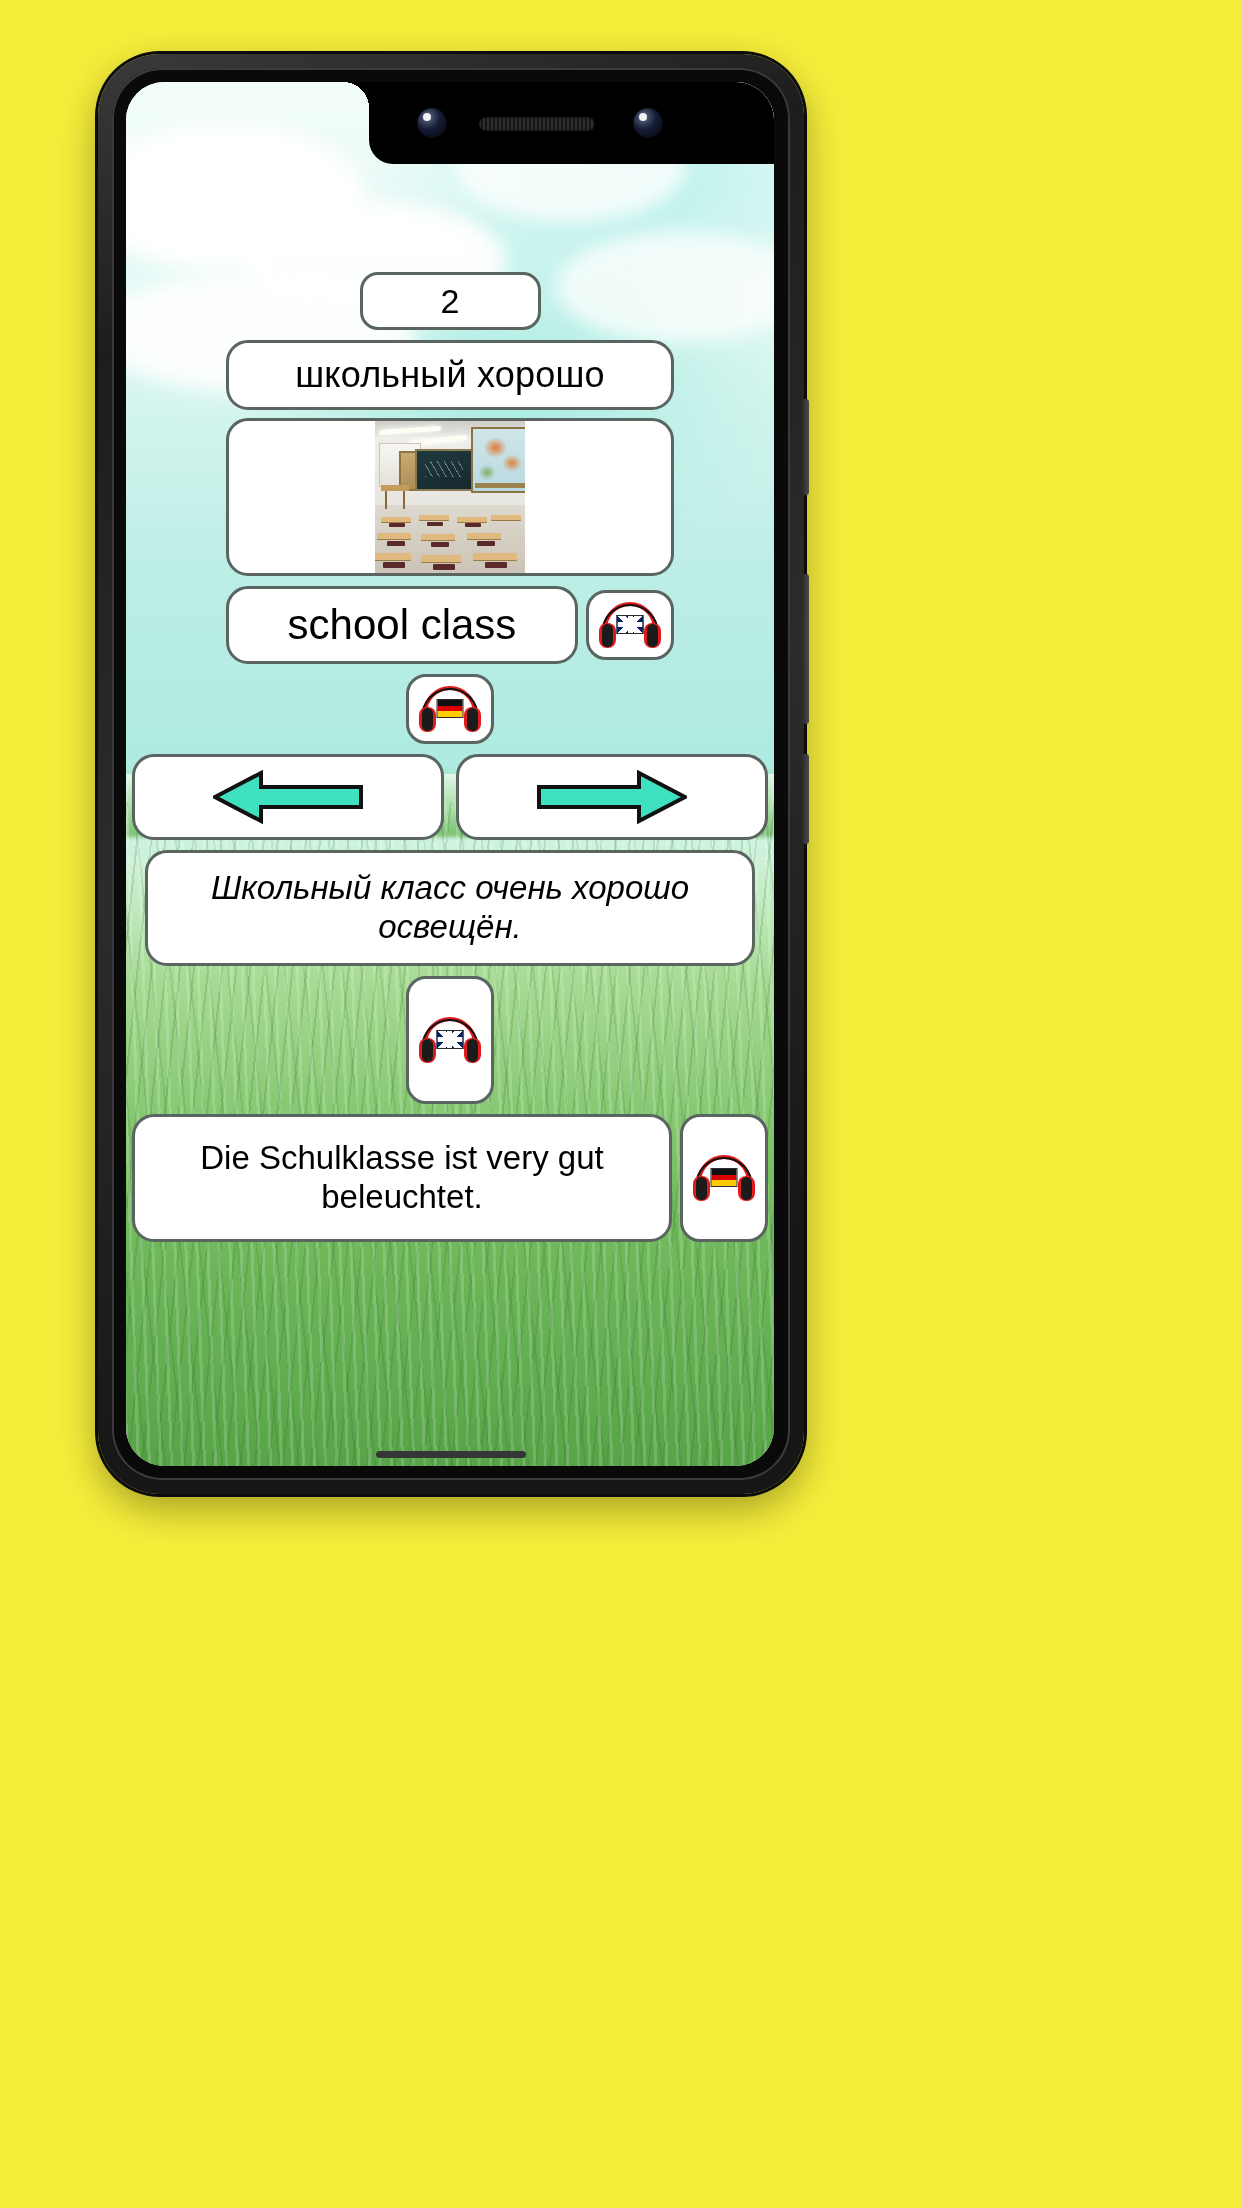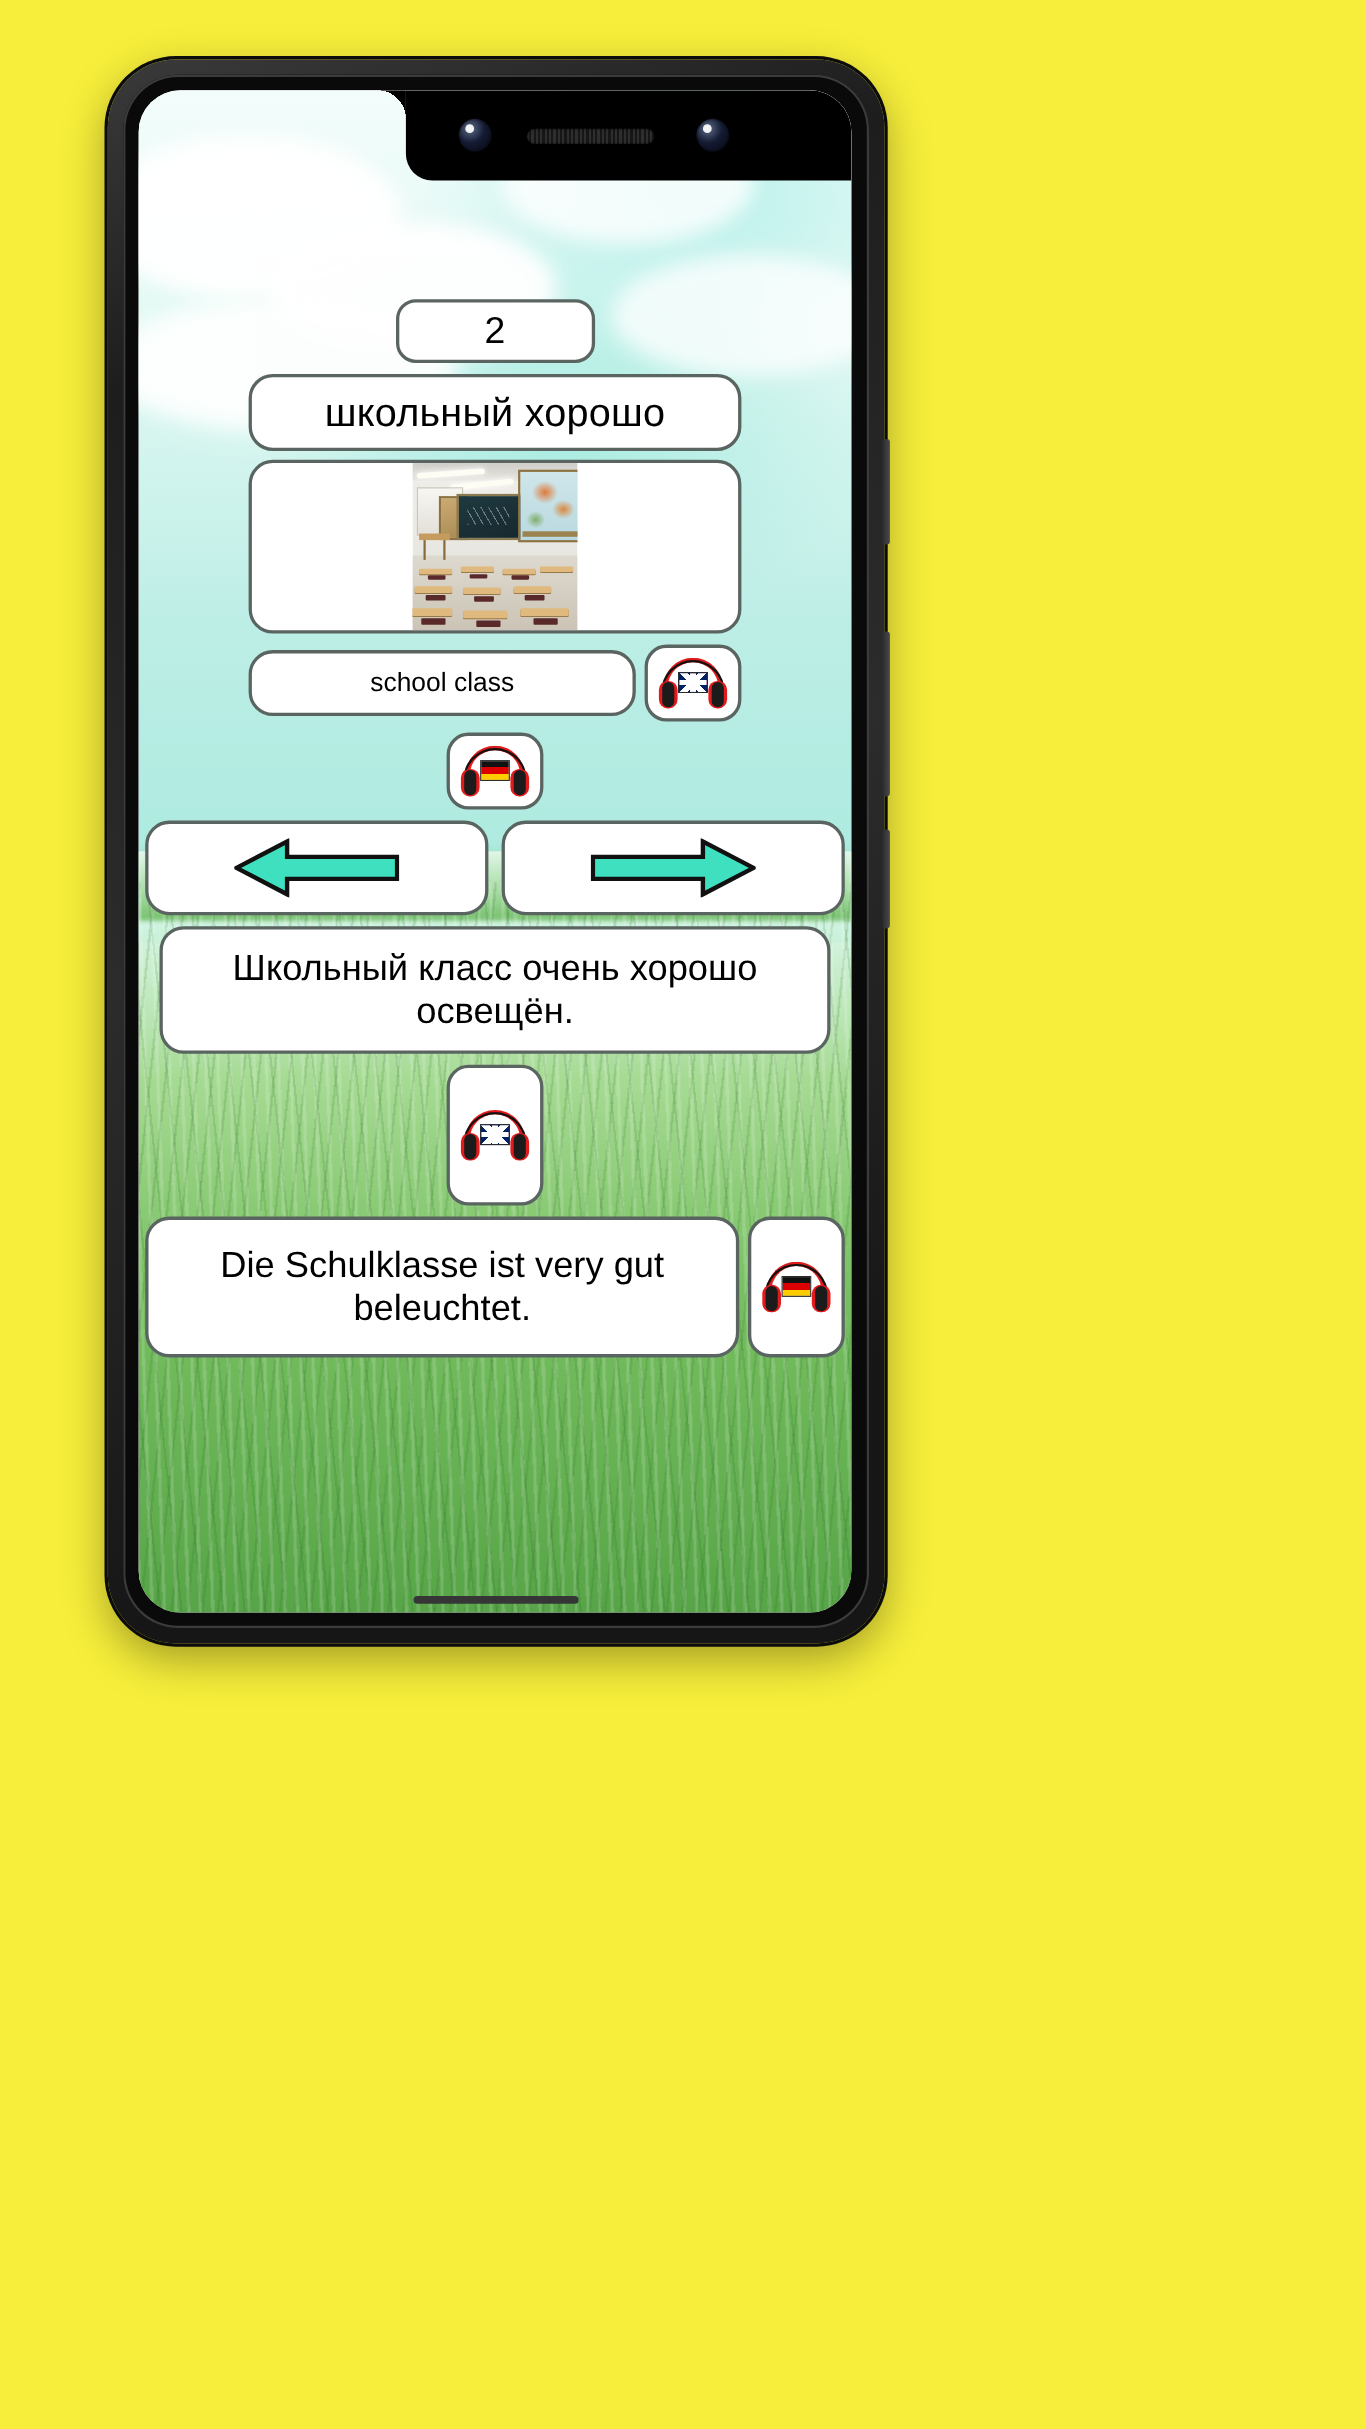--- a/index.html
+++ b/index.html
@@ -187,22 +187,22 @@
   .ph-teachdesk{position:absolute;left:6px;top:64px;width:28px;height:6px;background:#c69b5e;}
   .ph-teachleg{position:absolute;left:10px;top:70px;width:2px;height:18px;background:#8a6a3c;}
   .ph-teachleg2{position:absolute;left:28px;top:70px;width:2px;height:18px;background:#8a6a3c;}
 
   .row{
     display:flex;align-items:center;justify-content:center;
     width:100%;
   }
   .trans-row{margin-top:10px;gap:8px;}
   .trans-card{
-    width:352px;height:60px;
-    font-size:24px;
+    width:352px;height:78px;
+    font-size:42px;
   }
   .audio-btn{
     width:88px;height:70px;
     border-radius:20px;
     position:relative;
     flex:0 0 auto;
   }
 
   
   .hp{position:relative;width:60px;height:46px;}
@@ -260,20 +260,21 @@
   }
   .arrow-svg{display:block;}
 
   .sent-card{
     width:660px;max-width:96%;
     height:116px;
     margin-top:10px;
     font-size:33px;
     line-height:1.18;
     padding:0 14px;
+    font-style:italic;
   }
   .sent-row{margin-top:10px;gap:8px;}
   .sent-trans{
     width:560px;height:128px;
     font-size:33px;
     line-height:1.18;
     padding:0 12px;
   }
   .audio-btn-tall{
     width:88px;height:128px;border-radius:20px;flex:0 0 auto;

